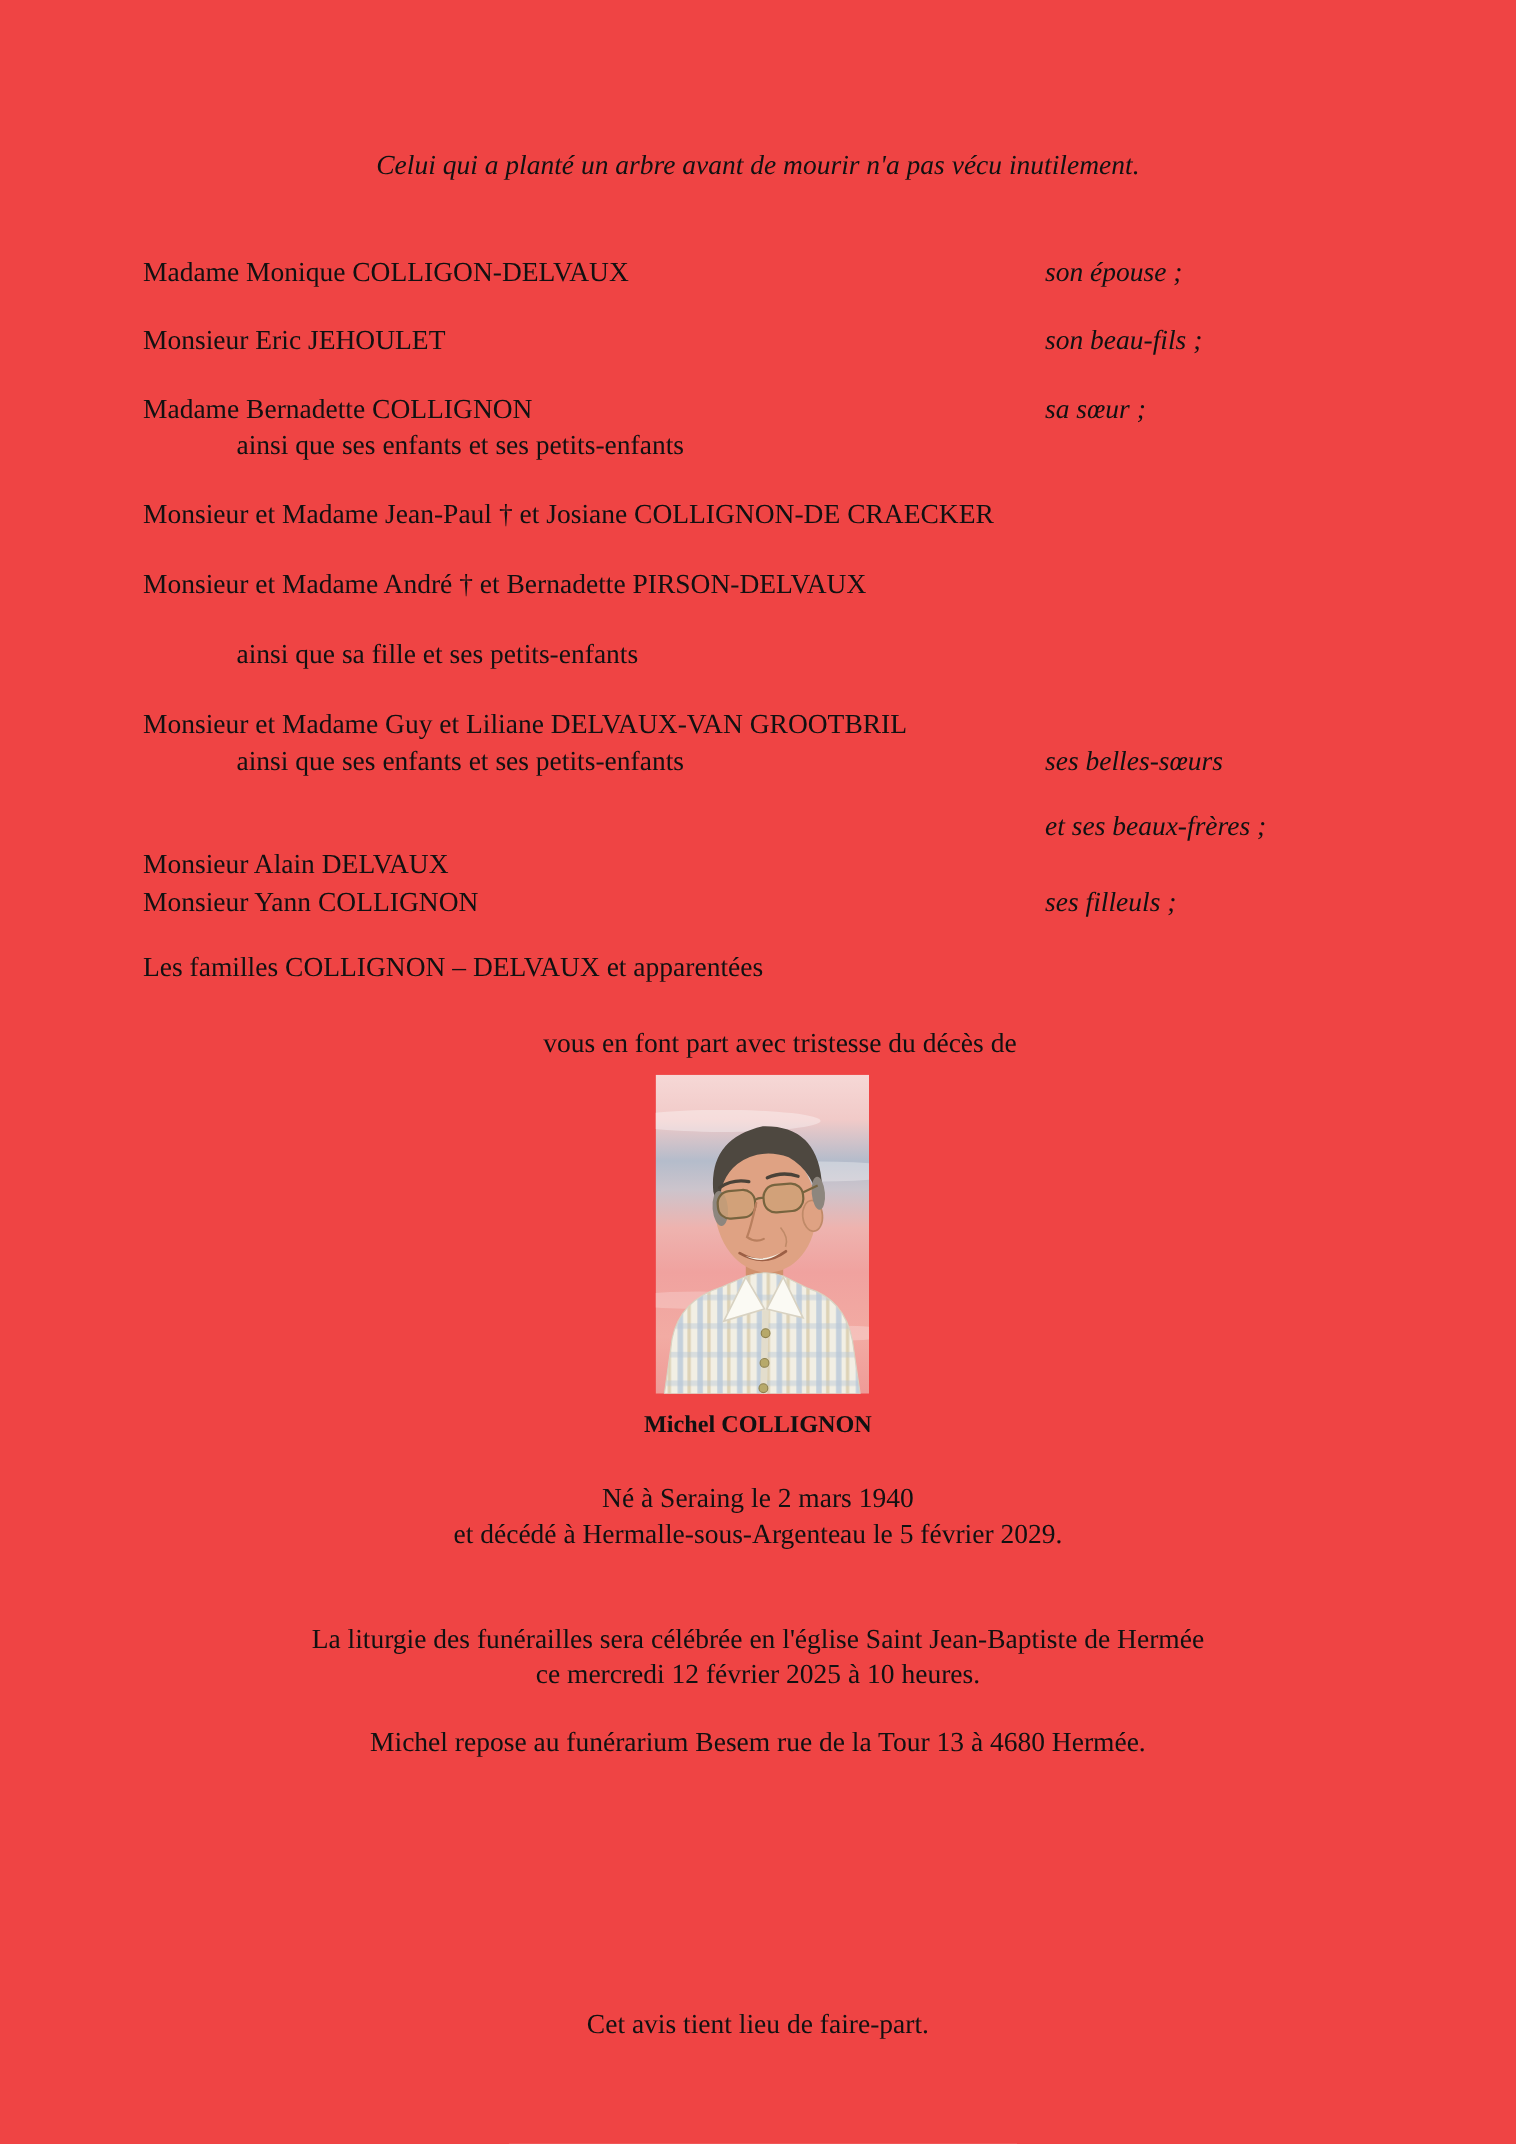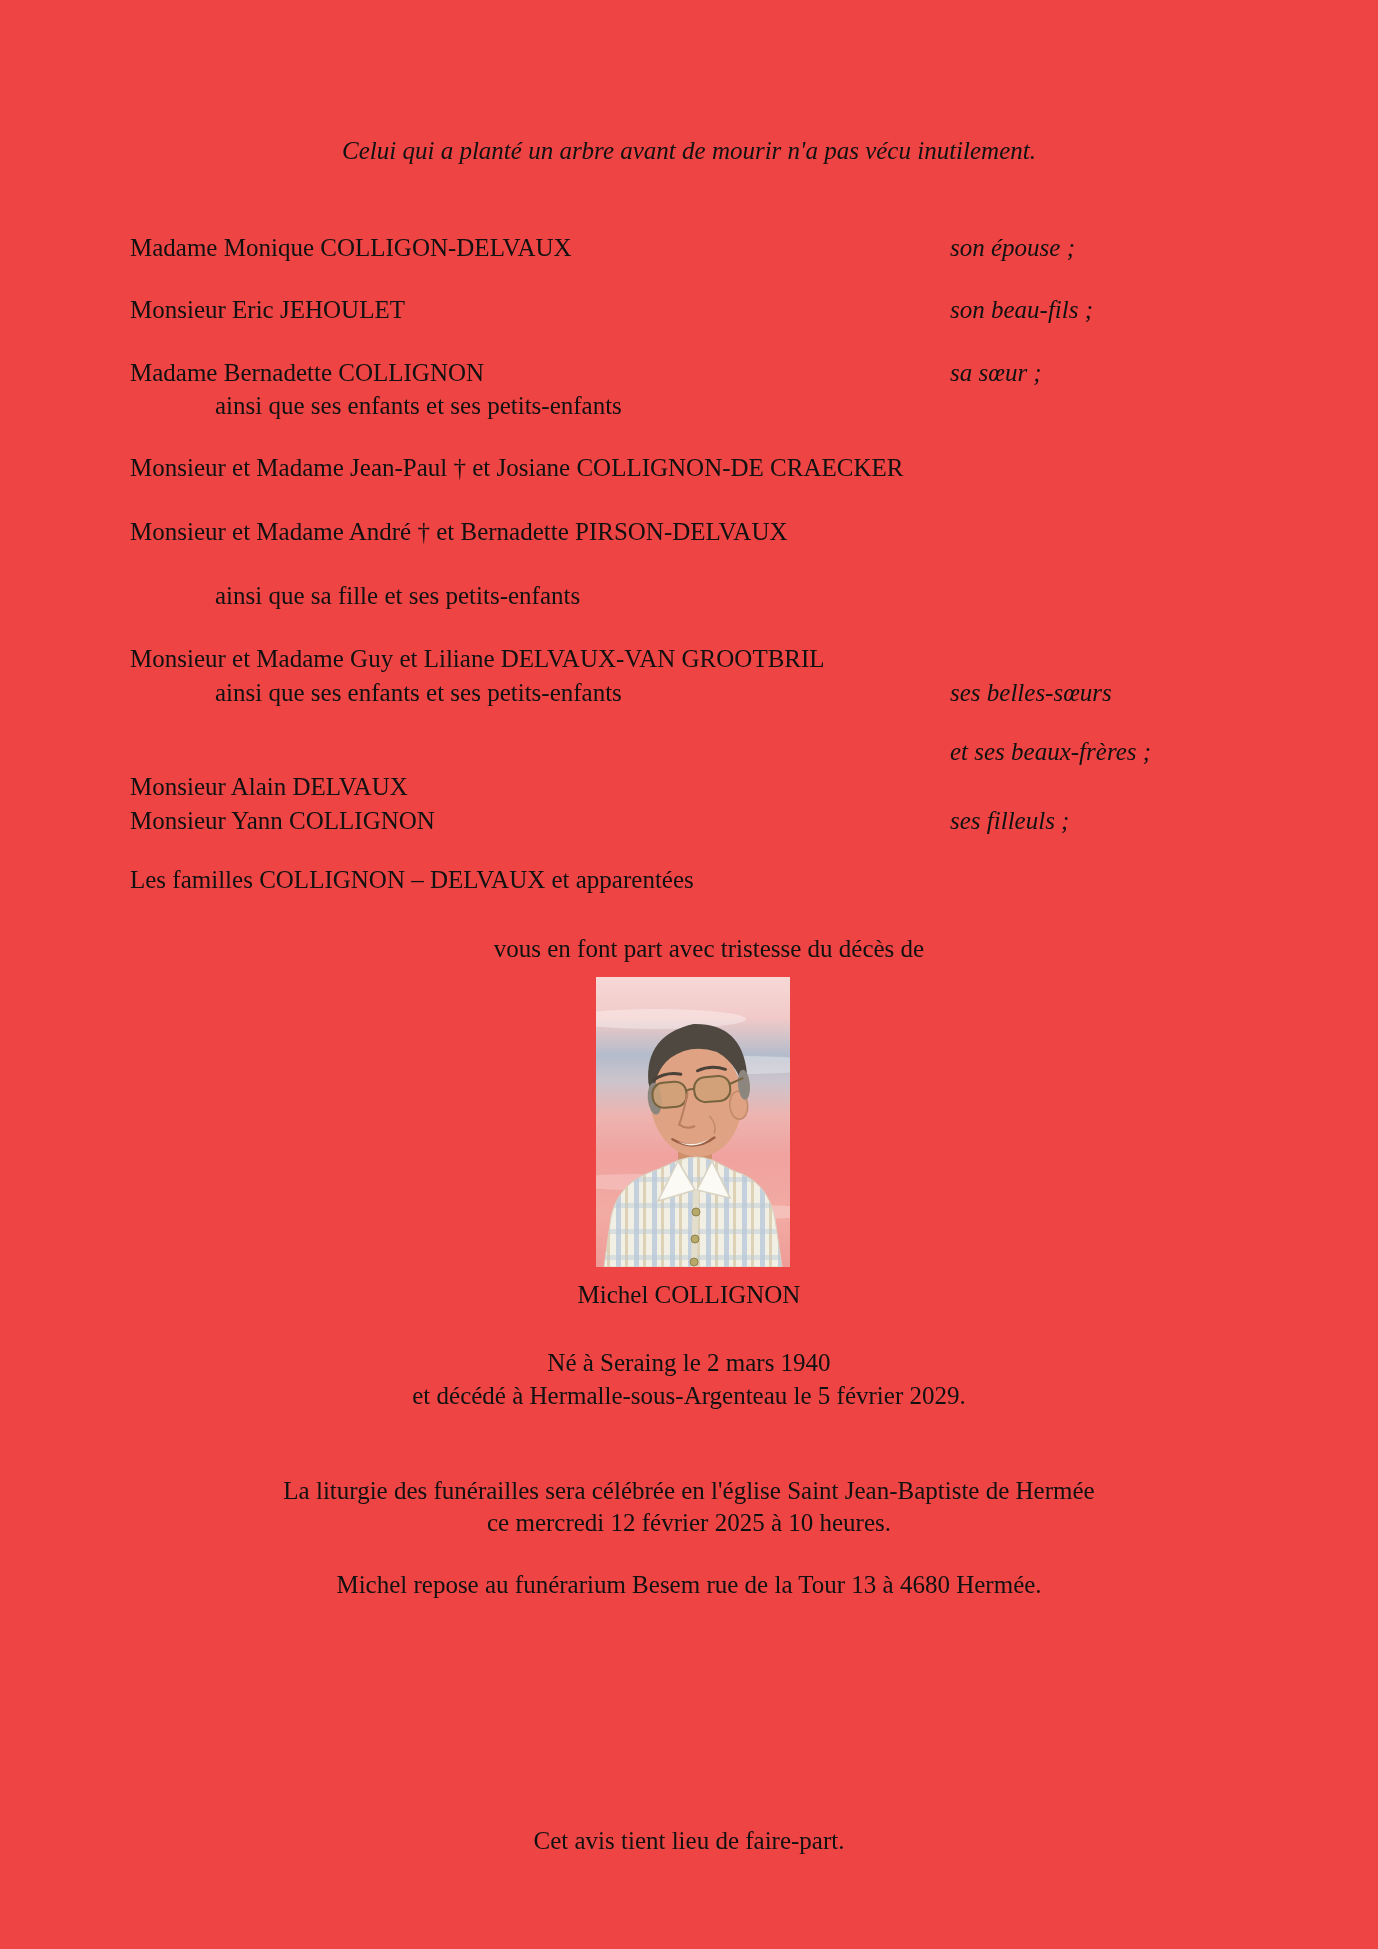--- a/index.html
+++ b/index.html
@@ -16,22 +16,22 @@
     font-size:25px;
     line-height:33px;
     white-space:nowrap;
   }
   .centered{left:0;right:0;text-align:center;white-space:normal;}
   .name-col{left:130px;}
   .indent-col{left:215px;text-align:right;}
   .rel-col{left:950px;font-style:italic;}
   .italic{font-style:italic;}
   .deceased-name{
-    font-weight:normal;
-    font-size:25px;
+    font-weight:bold;
+    font-size:22px;
     line-height:38px;
   }
   .photo-frame{
     position:absolute;
     left:596px;top:977px;
     width:194px;height:290px;
   }
   .photo-frame svg{display:block;}
 </style>
 </head>

